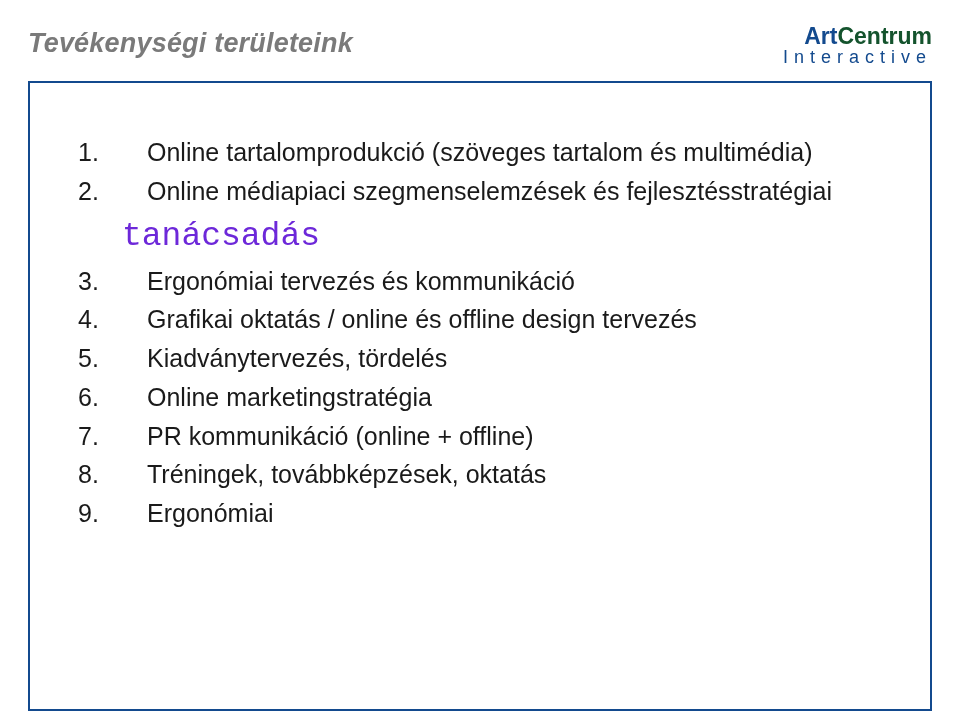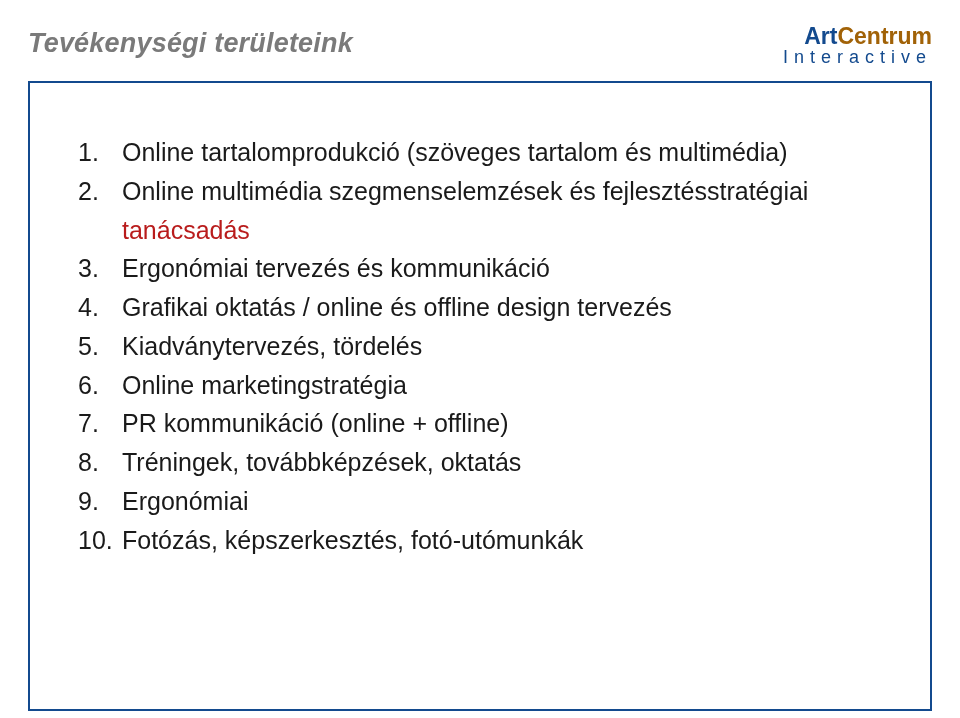--- a/index.html
+++ b/index.html
@@ -27,21 +27,21 @@
     text-align: right;
     line-height: 1.05;
     margin-top: -2px;
   }
   .logo-top {
     font-size: 23px;
     font-weight: bold;
     white-space: nowrap;
   }
   .logo-top .art { color: #134a8e; margin-top: 48px; }
-  .logo-top .centrum { color: #a16207; text-align: right; }
+  .logo-top .centrum { color: #14532d; text-align: right; }
   .logo-bottom {
     font-size: 18px;
     letter-spacing: 6px;
     color: #134a8e;
     font-weight: normal;
     text-transform: none;
     margin-left: 2px;
   }
   .frame {
     margin-top: 14px;
@@ -57,26 +57,27 @@
     line-height: 1.55;
   }
   .list li {
     display: flex;
   }
   .list .num {
     min-width: 44px;
     text-align: left;
   }
   .list .num.wide { min-width: 44px; }
-  .list .body-text { flex: 1; }
+  .list .body-text { flex: 1; margin-left: 25px; }
   .subline {
     padding-left: 44px;
-    font-size: 25px;
-    color: #b91c1c;
+    font-size: 33px;
+    color: #6d28d9;
     line-height: 1.55;
+    font-family: Liberation Mono, monospace;
   }
 </style>
 </head>
 <body>
 
 <div class="slide">
   <div class="header">
     <div class="title">Tevékenységi területeink</div>
     <div class="logo">
       <div class="logo-top">
@@ -87,21 +88,21 @@
   </div>
 
   <div class="frame">
     <ol class="list">
       <li>
         <span class="num">1.</span>
         <span class="body-text">Online tartalomprodukció (szöveges tartalom és multimédia)</span>
       </li>
       <li>
         <span class="num">2.</span>
-        <span class="body-text">Online multimédia szegmenselemzések és fejlesztésstratégiai</span>
+        <span class="body-text">Online médiapiaci szegmenselemzések és fejlesztésstratégiai</span>
       </li>
       <div class="subline">tanácsadás</div>
       <li>
         <span class="num">3.</span>
         <span class="body-text">Ergonómiai tervezés és kommunikáció</span>
       </li>
       <li>
         <span class="num">4.</span>
         <span class="body-text">Grafikai oktatás / online és offline design tervezés</span>
       </li>
@@ -118,19 +119,15 @@
         <span class="body-text">PR kommunikáció (online + offline)</span>
       </li>
       <li>
         <span class="num">8.</span>
         <span class="body-text">Tréningek, továbbképzések, oktatás</span>
       </li>
       <li>
         <span class="num">9.</span>
         <span class="body-text">Ergonómiai</span>
       </li>
-      <li>
-        <span class="num wide">10.</span>
-        <span class="body-text">Fotózás, képszerkesztés, fotó-utómunkák</span>
-      </li>
     </ol>
   </div>
 </div>
 
 </body></html>

